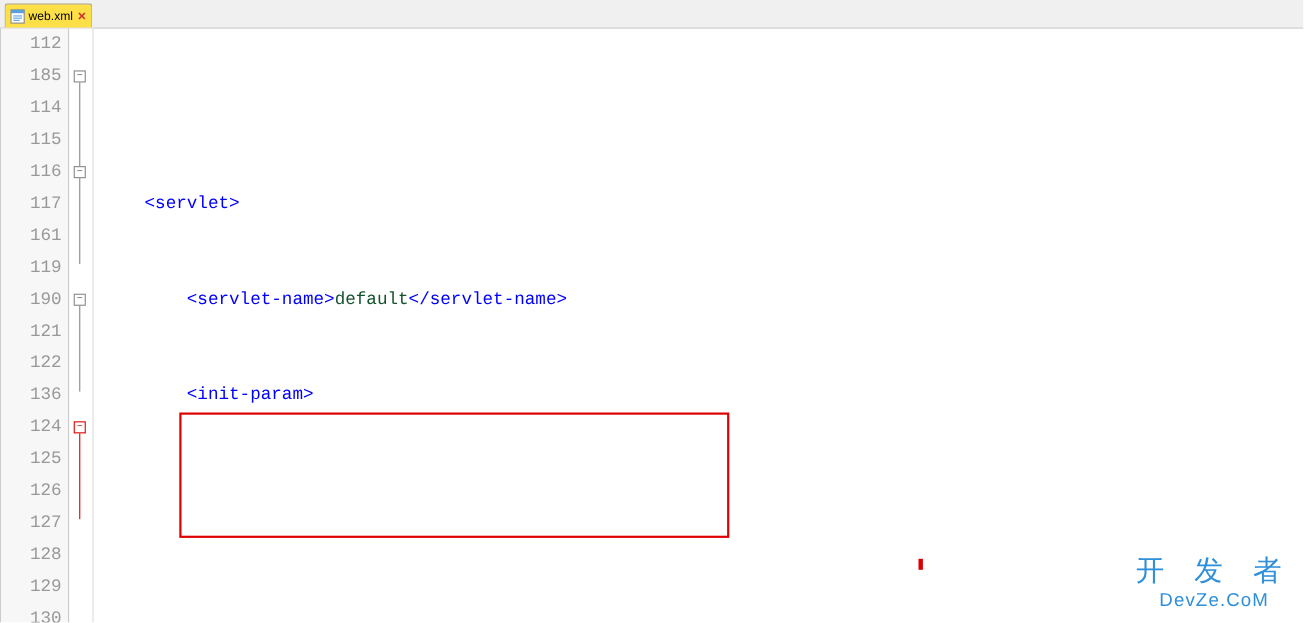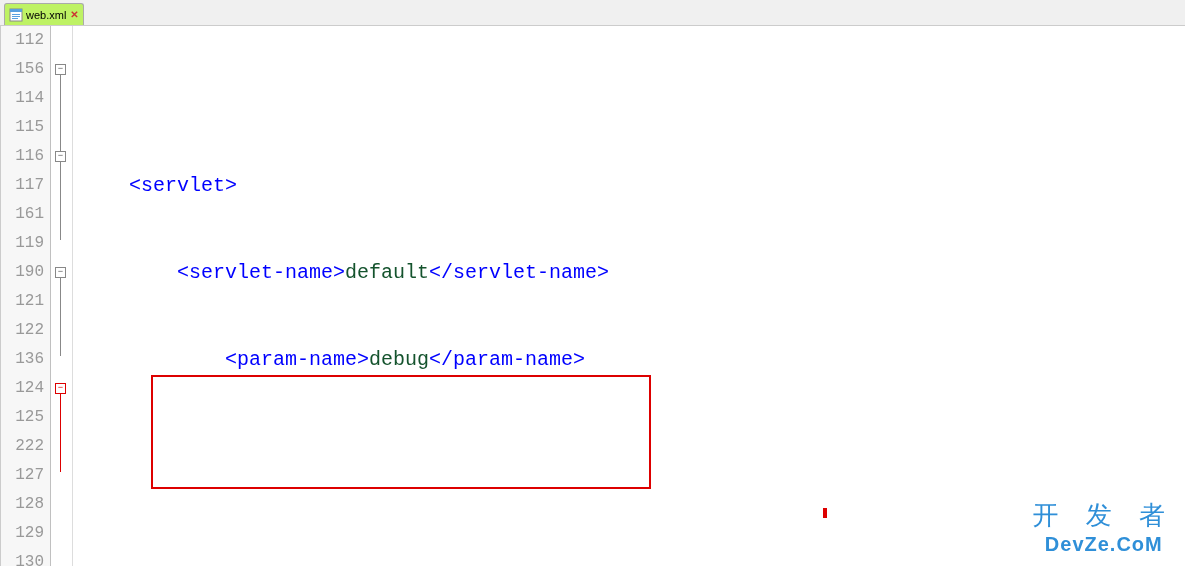--- a/index.html
+++ b/index.html
@@ -16,21 +16,21 @@
       background: #f0f0f0;
       height: 26px;
       border-bottom: 1px solid #ccc;
       display: flex;
       align-items: flex-end;
       padding-left: 4px;
     }
     .tab {
       display: flex;
       align-items: center;
-      background: #bef264;
+      background: #fde047;
       border: 1px solid #aaa;
       border-bottom: none;
       border-radius: 3px 3px 0 0;
       padding: 2px 4px;
       height: 22px;
       font-family: Arial, sans-serif;
       font-size: 11px;
       gap: 3px;
     }
     .tab-icon {
@@ -50,21 +50,21 @@
       cursor: pointer;
     }
     .editor-area {
       display: flex;
       height: calc(100% - 26px);
       border-left: 1px solid #ccc;
     }
     .gutter {
       background: #f7f7f7;
       border-right: 1px solid #c0c0c0;
-      width: 50px;
+      width: 62px;
       text-align: right;
       color: #999;
       font-size: 16px;
       line-height: 29px;
       padding-right: 6px;
       user-select: none;
     }
     .fold-gutter {
       width: 22px;
       background: #fff;
@@ -91,21 +91,21 @@
     }
     .fold-line-red {
       position: absolute;
       left: 9px;
       width: 1px;
       background: #d00;
     }
     .code-area {
       flex: 1;
       position: relative;
-      font-size: 20px;
+      font-size: 16px;
       line-height: 29px;
       padding-left: 8px;
       white-space: pre;
     }
     .code-line {
       height: 29px;
       position: relative;
     }
     .tag { color: #0000ff; }
     .text { color: #14532d; font-weight: normal; }
@@ -128,23 +128,22 @@
       text-align: center;
       color: #2f8fd8;
       z-index: 10;
     }
     .watermark .cn {
       font-size: 26px;
       letter-spacing: 10px;
       font-weight: 300;
     }
     .watermark .en {
-      font-size: 20px;
+      font-size: 17px;
       letter-spacing: 1px;
-      font-weight: bold;
     }
     .caret-mark {
       position: absolute;
       width: 4px;
       height: 10px;
       background: #d00;
       z-index: 6;
     }
   </style>
 </head>
@@ -162,54 +161,54 @@
         </svg>
     </span>
     <span>web.xml</span>
     <span class="close-icon">✕</span>
   </div>
 </div>
 
 <div class="editor-area">
   <div class="gutter" id="gutter">
       <div>112</div>
-      <div>156</div>
+      <div>185</div>
       <div>114</div>
       <div>115</div>
       <div>116</div>
       <div>117</div>
       <div>161</div>
       <div>119</div>
       <div>190</div>
       <div>121</div>
       <div>122</div>
       <div>136</div>
       <div>124</div>
       <div>125</div>
-      <div>222</div>
+      <div>126</div>
       <div>127</div>
       <div>128</div>
       <div>129</div>
       <div>130</div>
     </div>
   <div class="fold-gutter">
     <div class="fold-mark" style="top:38px;">−</div>
     <div class="fold-line" style="top:49px;height:78px;"></div>
     <div class="fold-mark" style="top:125px;">−</div>
     <div class="fold-line" style="top:136px;height:78px;"></div>
     <div class="fold-mark" style="top:241px;">−</div>
     <div class="fold-line" style="top:252px;height:78px;"></div>
     <div class="fold-mark" style="top:357px;color:#d00;border-color:#d00;">−</div>
     <div class="fold-line-red" style="top:368px;height:78px;"></div>
   </div>
   <div class="code-area">
     <div class="code-line"></div>
     <div class="code-line">    <span class="tag">&lt;servlet&gt;</span></div>
     <div class="code-line">        <span class="tag">&lt;servlet-name&gt;</span><span class="text">default</span><span class="tag">&lt;/servlet-name&gt;</span></div>
-    <div class="code-line">            <span class="tag">&lt;param-name&gt;</span><span class="text">debug</span><span class="tag">&lt;/param-name&gt;</span></div>
+    <div class="code-line">        <span class="tag">&lt;init-param&gt;</span></div>
     
     
     
     
     
     
     
     
     
     

